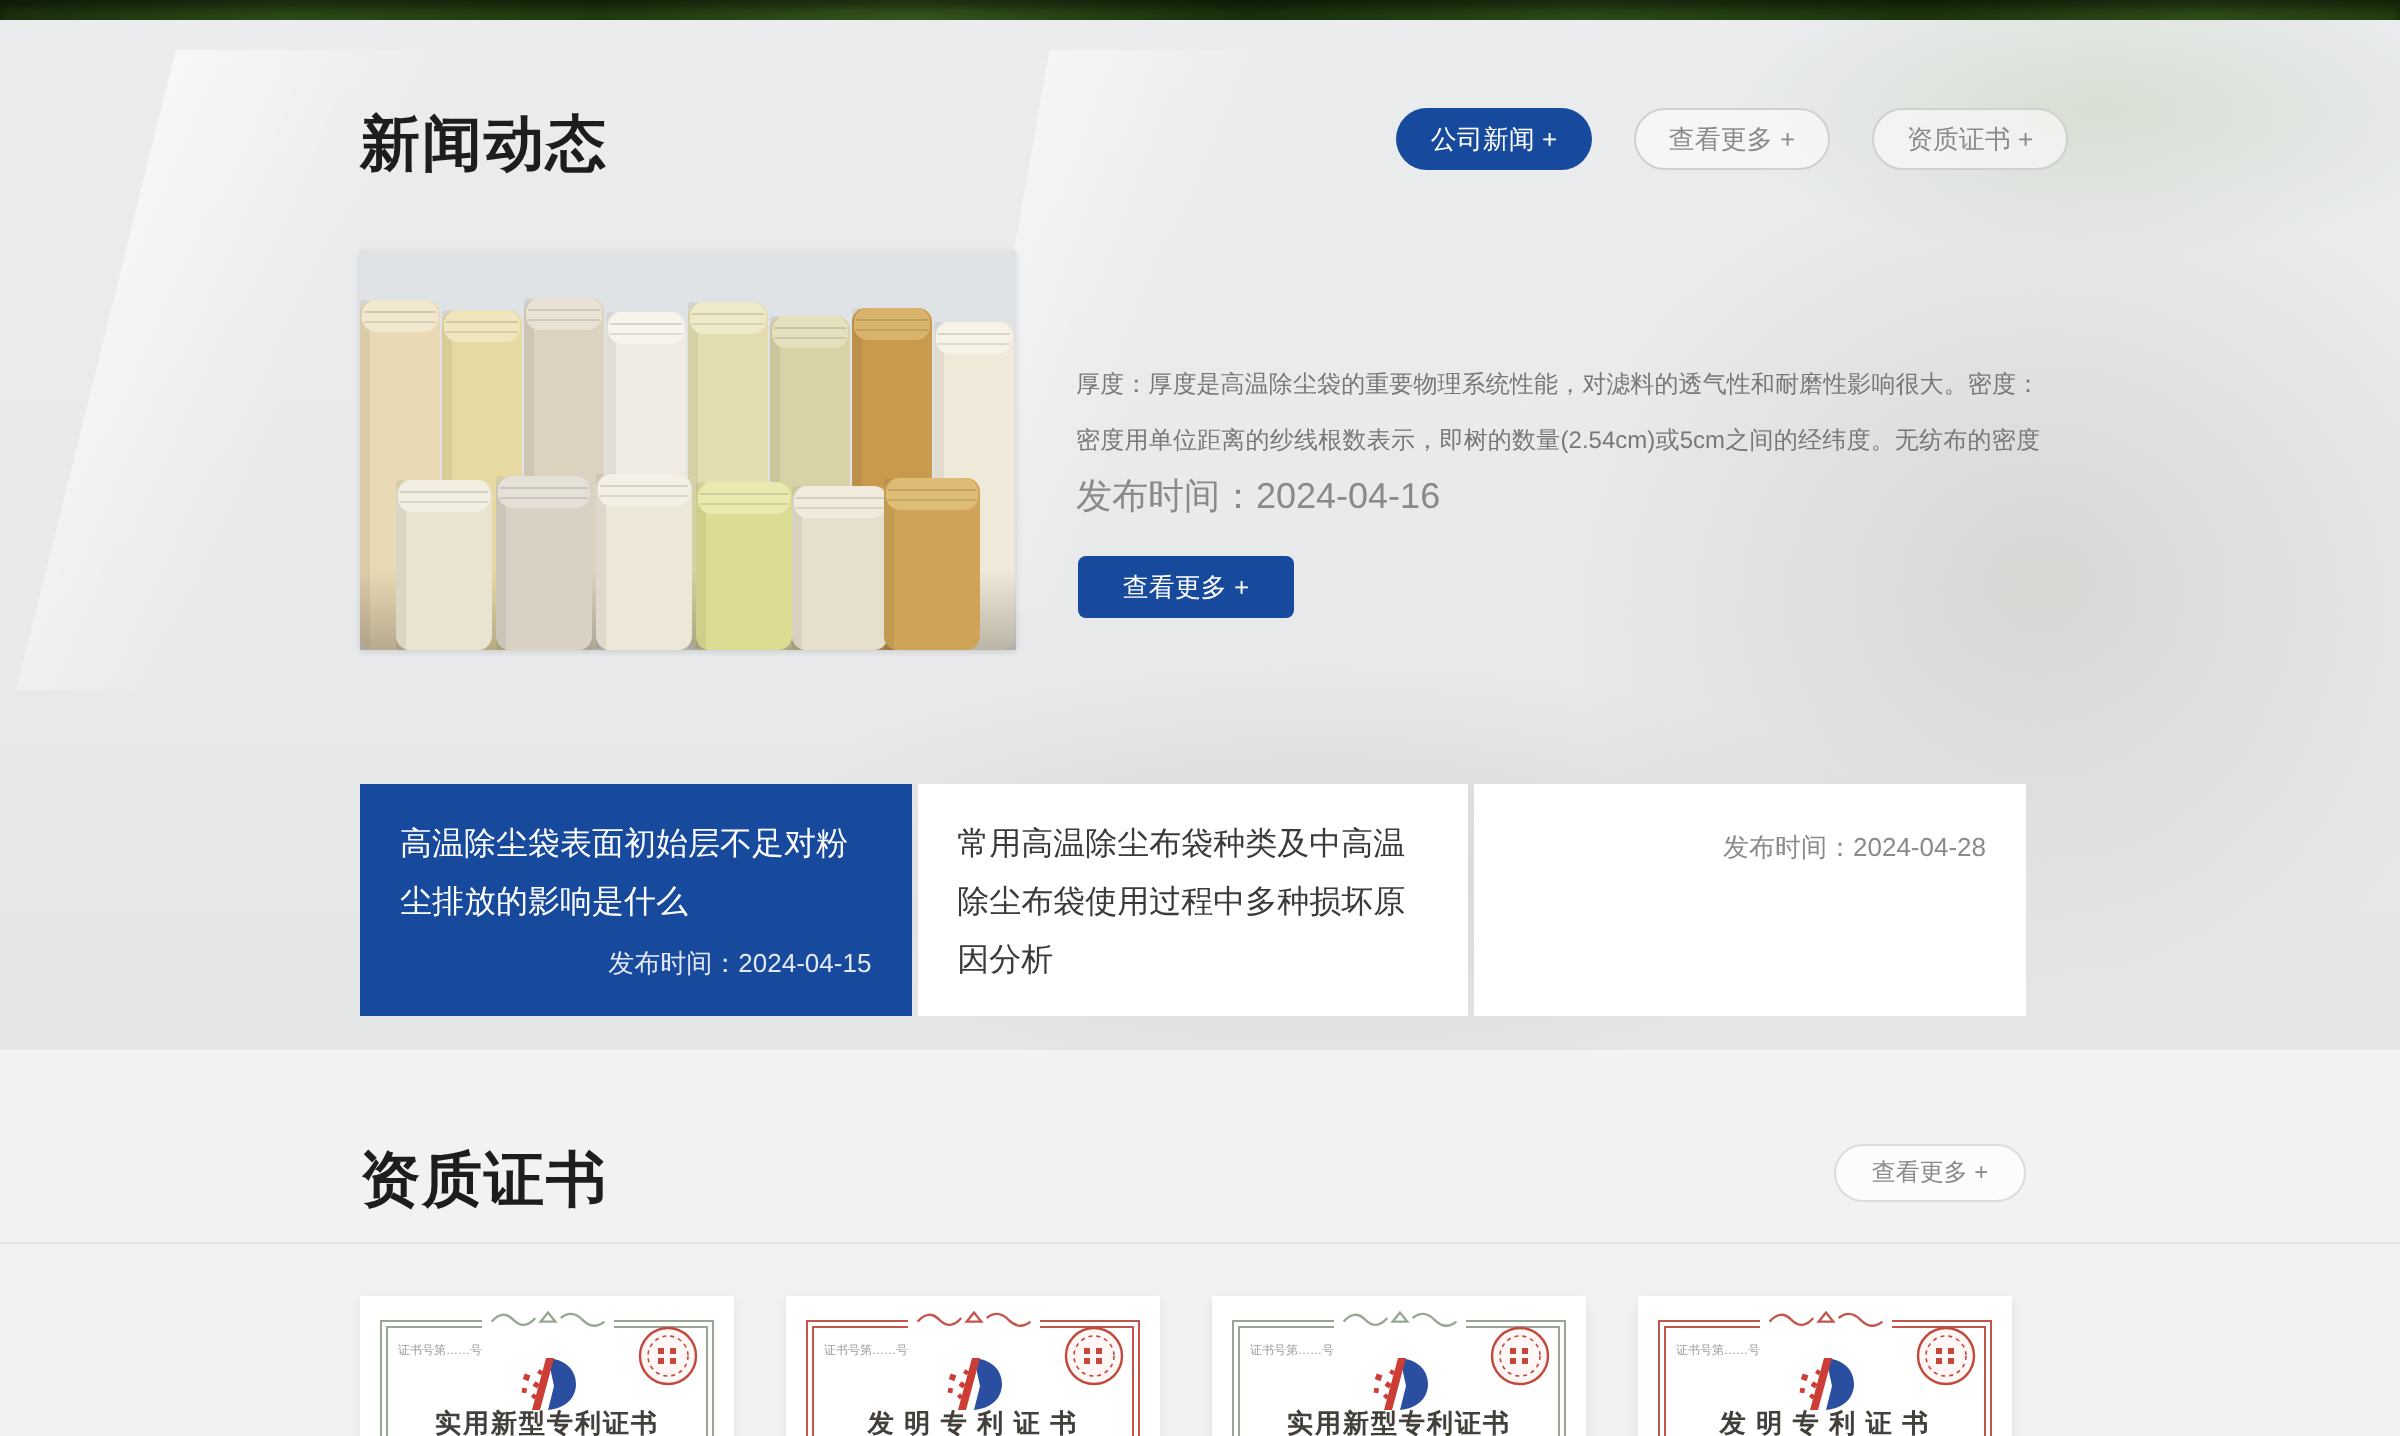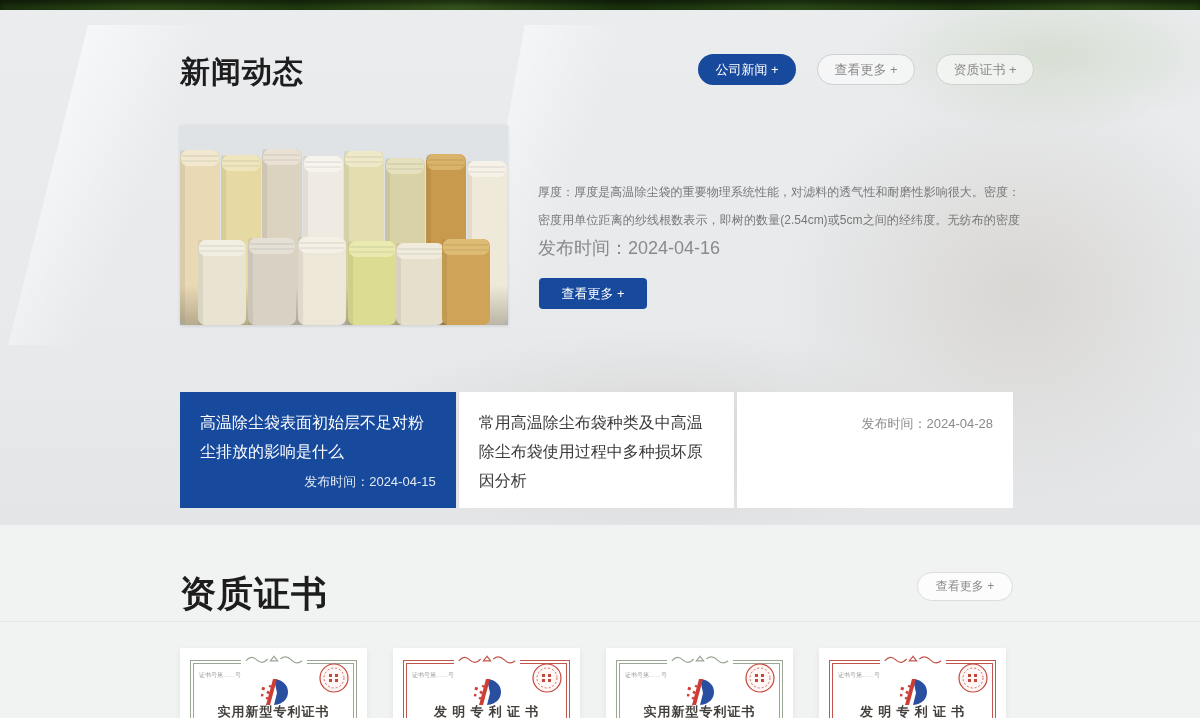--- a/index.html
+++ b/index.html
@@ -51,21 +51,21 @@
   .news-card .nc-date { font-size:13px; margin-top:7px;text-align:right; }
   .card-active { background:#17499d; }
   .card-active .nc-title { color:#ffffff; }
   .card-active .nc-date { color:rgba(255,255,255,.88); }
   .card-plain { background:#ffffff; }
   .card-plain .nc-title { color:#3a3a3a; }
   .card-plain .nc-date { color:#8a8a8a; }
 
   
   .certs-section { position:absolute; top:525px; left:0; width:1200px; height:193px; background:#f1f2f2; }
-  .certs-title { position:absolute; left:180px; top:45px; font-size:36px; font-weight:bold;
+  .certs-title { position:absolute; left:180px; top:45px; font-size:30px; font-weight:bold;
     color:#1d1d1d; letter-spacing:1px; }
   .certs-more { position:absolute; left:917px; top:47px; width:96px; height:29px;
     border-radius:15px; border:1px solid #dcdcdc; background:#fcfcfc; color:#8a8a8a;
     font-size:12px; line-height:27px; text-align:center; cursor:pointer;
     font-family:"Liberation Sans",sans-serif; }
   .certs-divider { position:absolute; top:96px; left:0; width:1200px; height:1px; background:#e3e4e4; }
   .certs-row { position:absolute; left:180px; top:123px; width:833px; display:flex; gap:26px; }
   .cert-card { position:relative; width:187px; height:180px; background:#fff;
     box-shadow:0 2px 6px rgba(0,0,0,.07); cursor:pointer; }
   .cert-card--green { --c:#9aa694; --a:#b04a42; }

